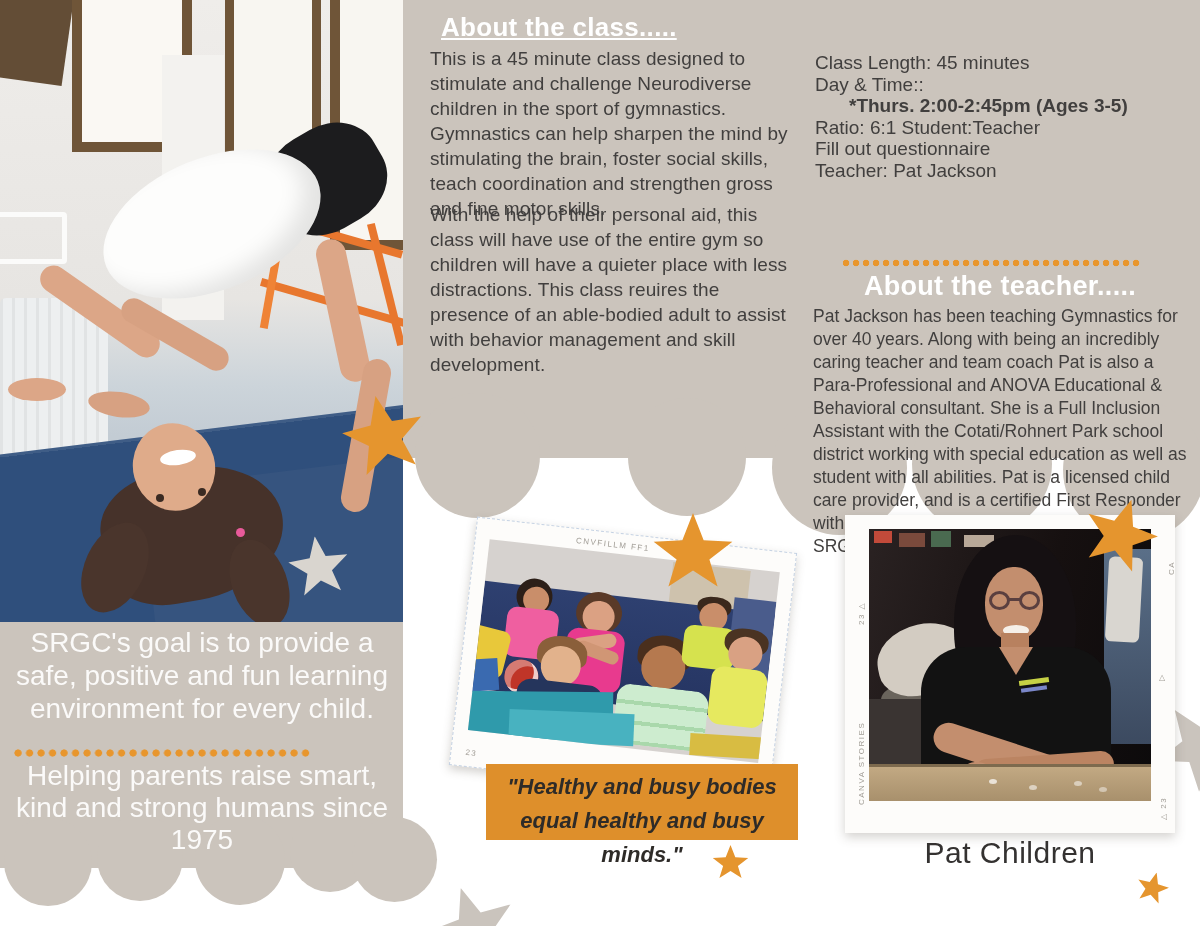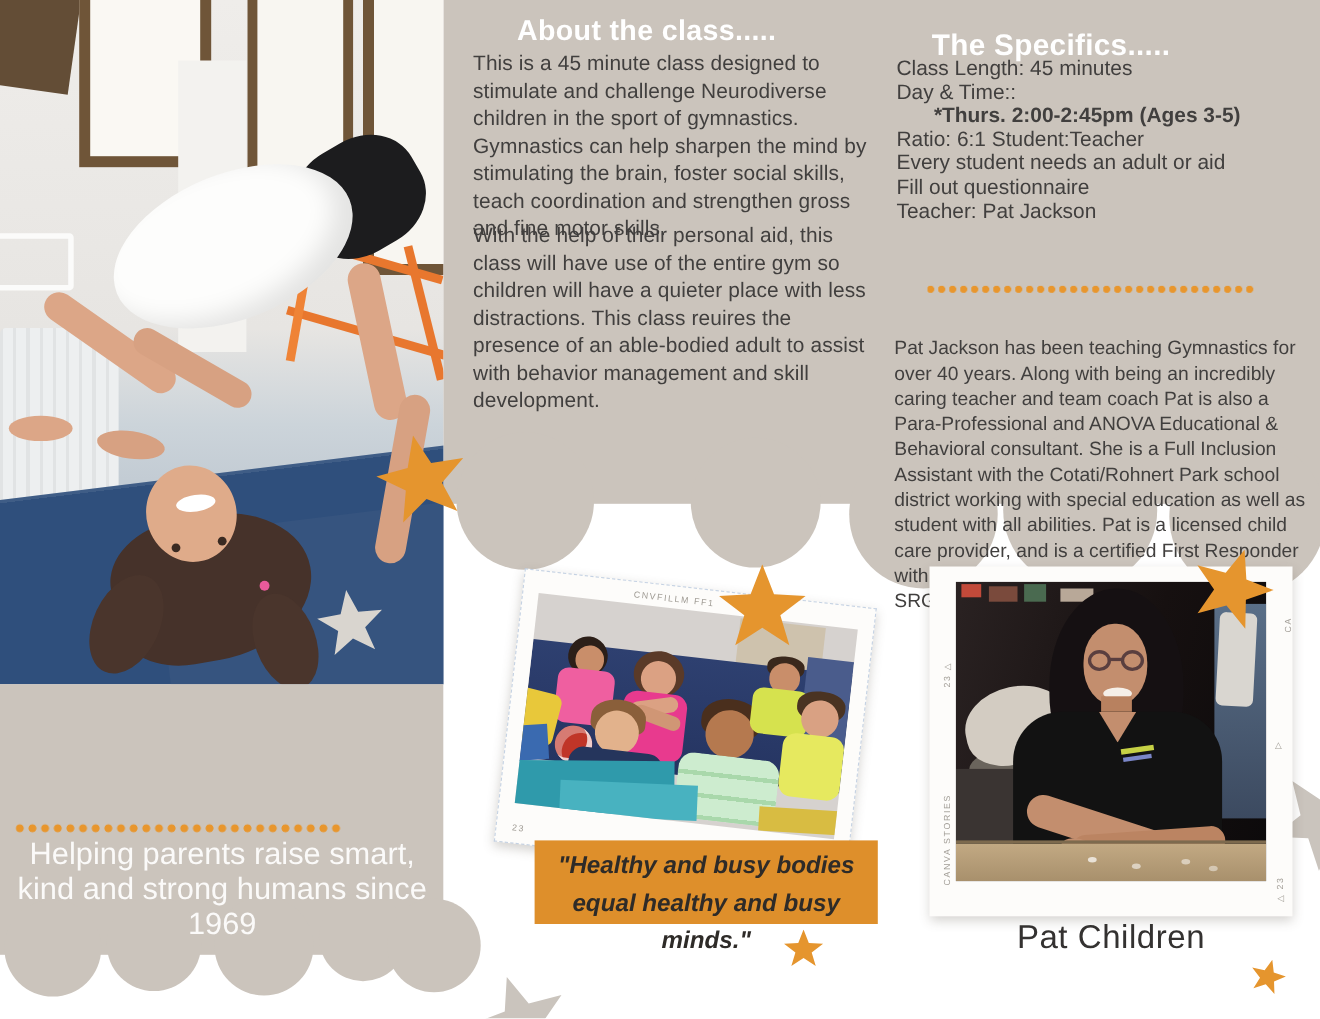--- a/index.html
+++ b/index.html
@@ -81,24 +81,25 @@
     <div class="abs" style="left:236px;top:528px;width:9px;height:9px;background:#e85a9a;border-radius:50%;"></div>
   </div>
 
   <div class="abs tan left-tan"></div>
   <div class="abs bump" style="left:4px;top:818px;width:88px;height:88px;"></div>
   <div class="abs bump" style="left:97px;top:815px;width:86px;height:86px;"></div>
   <div class="abs bump" style="left:195px;top:815px;width:90px;height:90px;"></div>
   <div class="abs bump" style="left:290px;top:812px;width:80px;height:80px;"></div>
   <div class="abs bump" style="left:352px;top:817px;width:85px;height:85px;"></div>
 
+  <div class="abs white-big" style="left:6px;top:626px;width:392px;font-size:28px;line-height:33px;">SRGC's goal is to provide a safe, positive and fun learning environment for every child.</div>
   <div class="abs dots" style="left:14px;top:748px;width:298px;"></div>
-  <div class="abs white-big" style="left:4px;top:760px;width:396px;font-size:28px;line-height:32px;">Helping parents raise smart, kind and strong humans since 1969</div>
-
-  <div class="abs h-white" style="left:470px;top:12px;font-size:26px;">About the class.....</div>
+  <div class="abs white-big" style="left:4px;top:760px;width:396px;font-size:28px;line-height:32px;">Helping parents raise smart, kind and strong humans since 1975</div>
+
+  <div class="abs h-white" style="left:441px;top:12px;font-size:26px;text-decoration:underline;">About the class.....</div>
   <div class="abs body-txt" style="left:430px;top:46px;width:358px;">This is a 45 minute class designed to stimulate and challenge Neurodiverse children in the sport of gymnastics. Gymnastics can help sharpen the mind by stimulating the brain, foster social skills, teach coordination and strengthen gross and fine motor skills.</div>
   <div class="abs body-txt" style="left:430px;top:202px;width:358px;">With the help of their personal aid, this class will have use of the entire gym so children will have a quieter place with less distractions. This class reuires the presence of an able-bodied adult to assist with behavior management and skill development.</div>
 
   <div class="abs polaroid" style="left:462px;top:534px;width:320px;height:248px;transform:rotate(6.5deg);border:1px dashed rgba(130,160,200,.45);z-index:4;">
     <div class="abs film-mark" style="left:100px;top:7px;">CNVFILLM FF1</div>
     <div class="abs film-mark" style="left:14px;top:230px;">23</div>
     <div class="abs clip" style="left:14px;top:20px;width:292px;height:192px;background:#d6d2cf;">
       <div class="abs" style="left:185px;top:2px;width:78px;height:50px;background:#cec2ad;"></div>
       <div class="abs" style="left:0;top:42px;width:292px;height:108px;background:linear-gradient(180deg,#2e4070,#253461);"></div>
       <div class="abs" style="left:250px;top:30px;width:42px;height:84px;background:#4a5c8c;"></div>
@@ -130,32 +131,31 @@
       <div class="abs" style="left:-12px;top:146px;width:155px;height:48px;background:#2f9aab;transform:rotate(-6deg);"></div>
       <div class="abs" style="left:40px;top:162px;width:125px;height:32px;background:#48b2c0;transform:rotate(-4deg);"></div>
       <div class="abs" style="left:222px;top:168px;width:72px;height:22px;background:#d8bc42;transform:rotate(-3deg);"></div>
     </div>
   </div>
 
   <div class="abs quote-box" style="left:486px;top:764px;width:312px;height:76px;padding-top:6px;box-sizing:border-box;z-index:5;">
     <span>"Healthy and busy bodies equal healthy and busy minds."</span>
   </div>
 
-  <div class="abs h-white" style="left:847px;top:26px;font-size:27px;">The Specifics.....</div>
   <div class="abs" style="left:815px;top:52px;width:380px;">
     <div class="spec-line">Class Length: 45 minutes</div>
     <div class="spec-line">Day &amp; Time::</div>
     <div class="spec-line spec-bold">*Thurs. 2:00-2:45pm (Ages 3-5)</div>
     <div class="spec-line">Ratio: 6:1 Student:Teacher</div>
-    <div class="spec-line">Every student needs an adult or aid</div>
     <div class="spec-line">Fill out questionnaire</div>
     <div class="spec-line">Teacher: Pat Jackson</div>
   </div>
 
   <div class="abs dots-sm" style="left:843px;top:259px;width:298px;"></div>
+  <div class="abs h-white" style="left:815px;top:271px;width:370px;font-size:27px;text-align:center;">About the teacher.....</div>
   <div class="abs" style="left:813px;top:305px;width:378px;font-size:17.5px;line-height:23px;color:#413f3e;">Pat Jackson has been teaching Gymnastics for over 40 years. Along with being an incredibly caring teacher and team coach Pat is also a Para-Professional and ANOVA Educational &amp; Behavioral consultant. She is a Full Inclusion Assistant with the Cotati/Rohnert Park school district working with special education as well as student with all abilities. Pat is a licensed child care provider, and is a certified First Responder with her EMT, CPR, First Aid, USAG, NGA &amp; SRGC Safety Certification.</div>
 
   <div class="abs polaroid" style="left:845px;top:515px;width:330px;height:318px;z-index:4;">
     <div class="abs film-mark vert" style="left:12px;top:290px;">CANVA STORIES</div>
     <div class="abs film-mark vert" style="left:12px;top:110px;">23 △</div>
     <div class="abs film-mark vert" style="left:322px;top:60px;">CA</div>
     <div class="abs film-mark" style="left:314px;top:158px;">△</div>
     <div class="abs film-mark vert" style="left:314px;top:305px;">△ 23</div>
     <div class="abs clip" style="left:24px;top:14px;width:282px;height:272px;background:linear-gradient(105deg,#2a2222 0%,#161010 55%,#0c0a0b 100%);">
       <div class="abs" style="left:5px;top:2px;width:18px;height:12px;background:#c24a3a;"></div>

